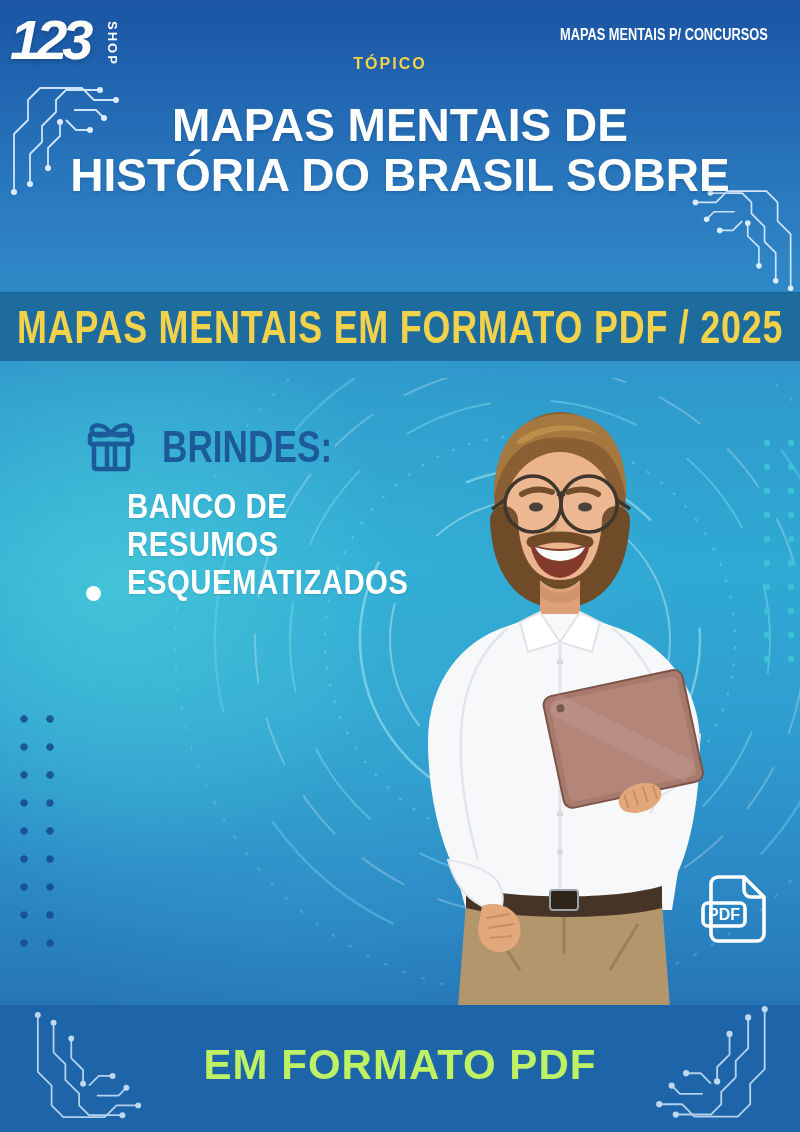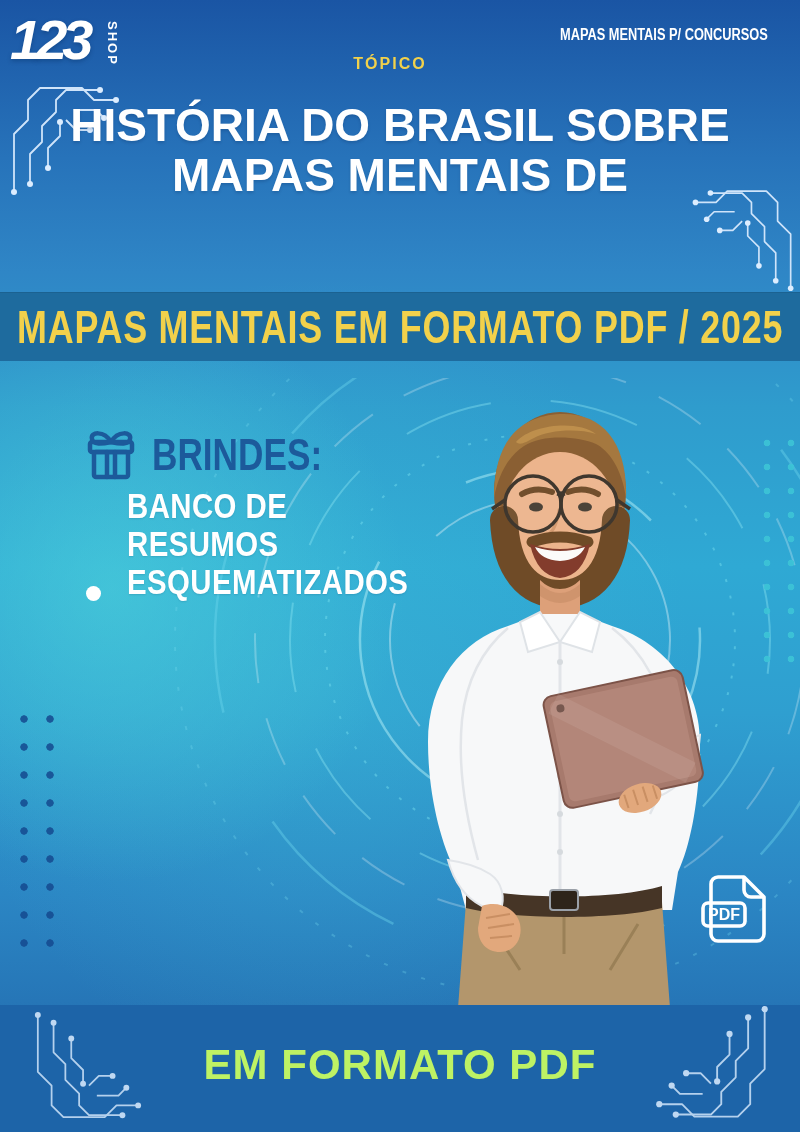--- a/index.html
+++ b/index.html
@@ -33,21 +33,21 @@
   .band{position:absolute;left:0;top:292px;width:800px;height:69px;background:var(--band-blue);display:flex;align-items:center;justify-content:center;box-shadow:0 1px 0 rgba(0,0,0,.08) inset;}
   .band-text{color:var(--yellow);font-size:46px;font-weight:800;letter-spacing:1px;transform:scaleX(0.78);transform-origin:center;white-space:nowrap;}
   
   .arcs{position:absolute;left:0;top:378px;width:800px;height:627px;pointer-events:none;}
   .man-svg{position:absolute;left:382px;top:390px;width:370px;height:618px;}
   .dots{position:absolute;pointer-events:none;}
   .dots-right{left:752px;top:428px;width:50px;height:240px;background-image:radial-gradient(circle,var(--dot-cyan) 3px,transparent 3.6px);background-size:24px 24px;background-position:3px 3px;opacity:.9;}
   .dots-left{left:8px;top:702px;width:54px;height:252px;background-image:radial-gradient(circle,var(--dot-navy) 3.4px,transparent 4px);background-size:26px 28px;background-position:3px 3px;opacity:.85;}
   .circuit{position:absolute;pointer-events:none;}
   
-  .bonus-heading{position:absolute;left:84px;top:420px;display:flex;align-items:center;gap:14px;margin-top:8px;}
+  .bonus-heading{position:absolute;left:84px;top:420px;display:flex;align-items:center;gap:24px;}
   .bonus-heading-text{color:var(--heading-blue);font-size:44px;font-weight:800;letter-spacing:0;transform:scaleX(0.8);transform-origin:left center;white-space:nowrap;}
   .bonus-list{position:absolute;left:86px;top:487px;width:420px;}
   .bullet-item{display:flex;align-items:flex-end;margin-bottom:13px;}
   .bullet-dot{flex:none;width:15px;height:15px;border-radius:50%;background:#fff;margin-top:11px;margin-right:26px;}
   .bullet-text{color:#fff;font-size:35px;font-weight:800;line-height:38px;letter-spacing:.5px;transform:scaleX(0.84);transform-origin:left top;white-space:pre-line;text-shadow:0 1px 2px rgba(0,40,80,.15);}
   
   .pdf-icon{position:absolute;left:700px;top:872px;width:72px;height:74px;}
   
   .footer-bar{position:absolute;left:0;top:1005px;width:800px;height:127px;background:var(--footer-blue);z-index:5;}
   .footer-text{position:absolute;left:0;right:0;top:36px;text-align:center;color:#bef264;font-size:42px;font-weight:700;letter-spacing:1px;}
@@ -103,22 +103,22 @@
 
   <div class="logo">
     <span class="logo-number">123</span>
     <span class="logo-suffix">SHOP</span>
   </div>
 
   <div class="series-label"><span class="cond">MAPAS MENTAIS P/ CONCURSOS</span></div>
 
   <div class="kicker">TÓPICO</div>
   <div class="title">
+    <div>MAPAS MENTAIS DE</div>
     <div>HISTÓRIA DO BRASIL SOBRE</div>
-    <div>MAPAS MENTAIS DE</div>
   </div>
 
   <div class="band">
     <span class="band-text">MAPAS MENTAIS EM FORMATO PDF / 2025</span>
   </div>
 
   <svg class="man-svg" viewBox="0 0 370 618">
 
     <ellipse cx="178" cy="102" rx="66" ry="80" fill="#8A5F33"></ellipse>
 

